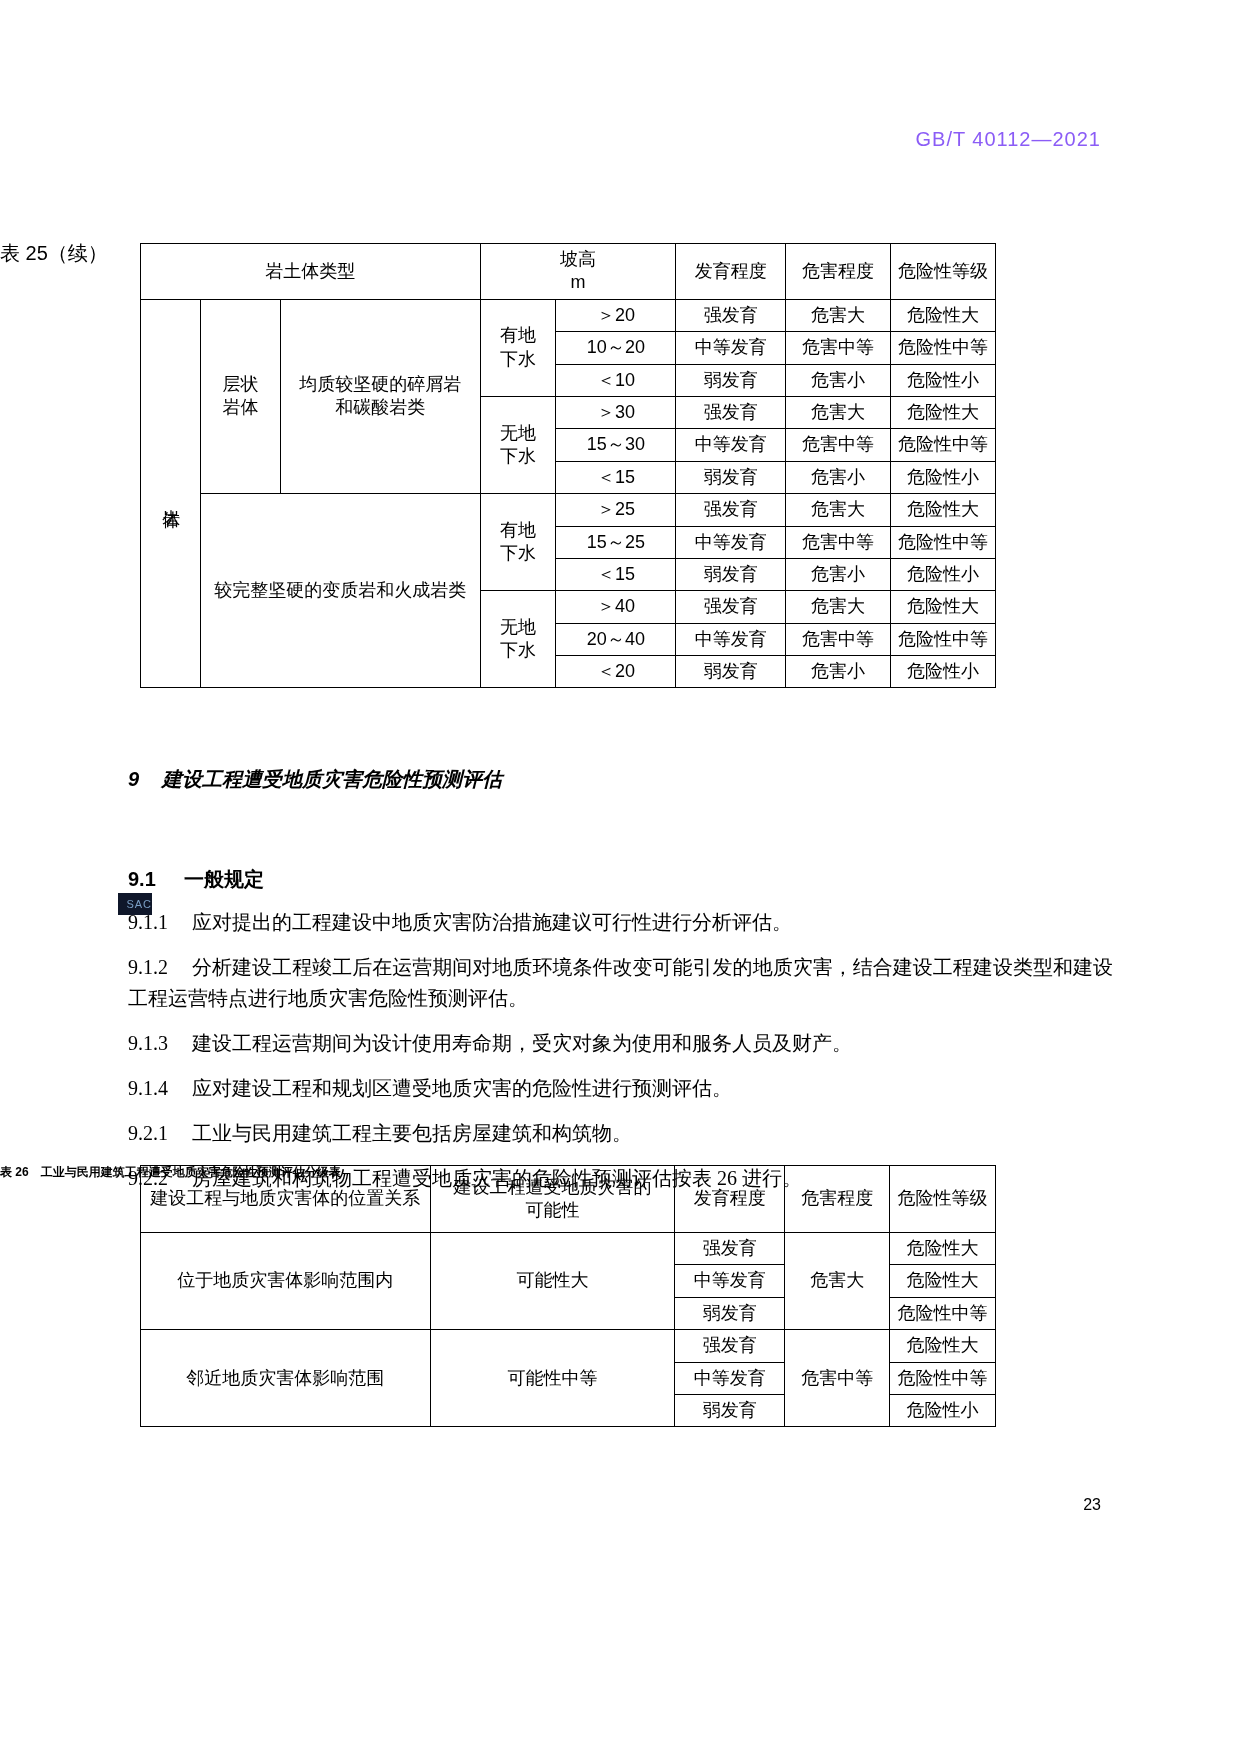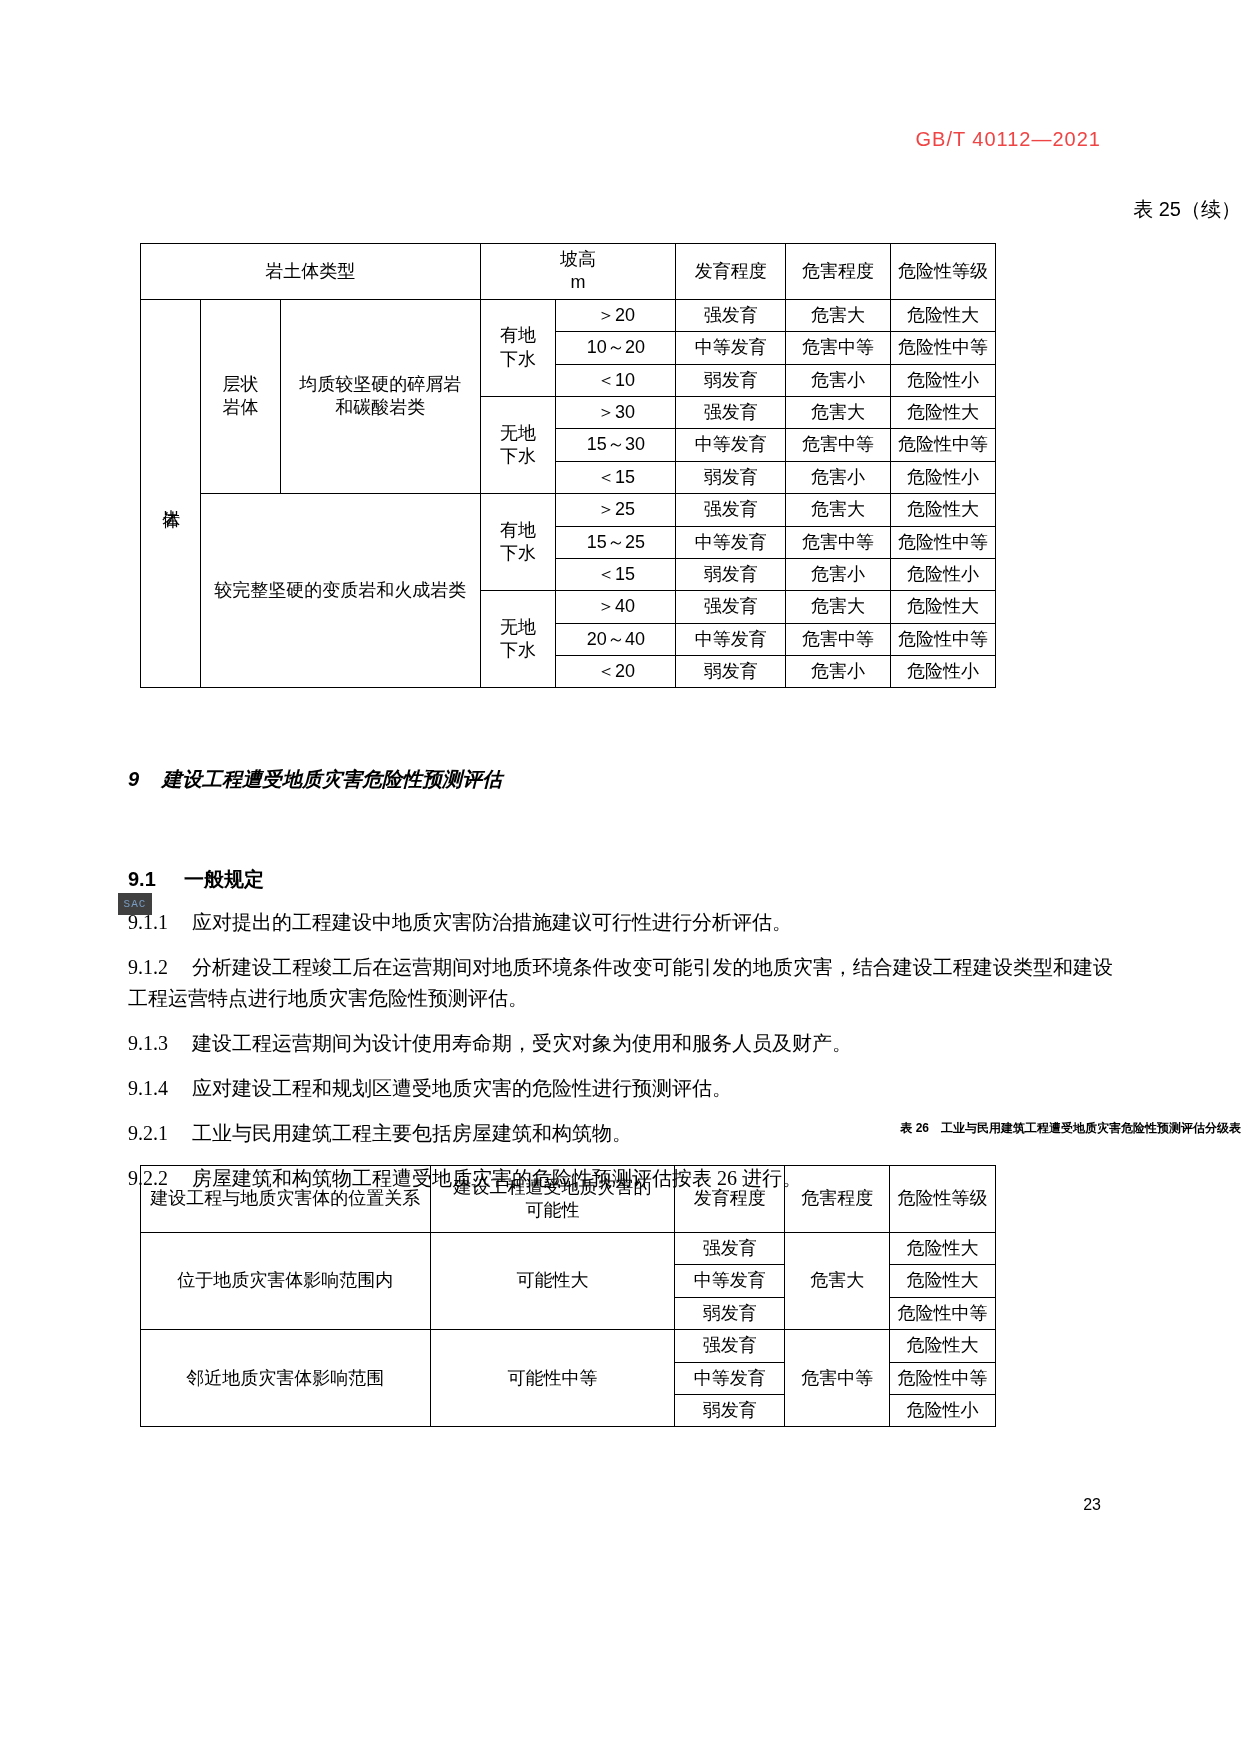--- a/index.html
+++ b/index.html
@@ -22,26 +22,27 @@
     box-sizing: border-box;
     padding: 0;
   }
   .header {
     position: absolute;
     top: 128px;
     right: 140px;
     font-family: "Liberation Sans", sans-serif;
     font-size: 20px;
     letter-spacing: 1px;
-    color: #ef4444;
+    color: #8b5cf6;
   }
   .table-caption {
-    text-align: right;
-    font-size: 20px;
-    font-family: "Liberation Sans", sans-serif;
+    text-align: left;
+    font-size: 20px;
+    font-family: "Liberation Sans", sans-serif;
+    margin-top: 44px;
   }
   .caption-25 {
     position: absolute;
     top: 196px;
     left: 0;
     width: 1241px;
   }
   table.grid {
     border-collapse: collapse;
     font-size: 18px;
@@ -113,25 +114,25 @@
     top: 1496px;
     font-family: "Liberation Sans", sans-serif;
     font-size: 16px;
   }
   .sac-mark {
     position: absolute;
     left: 118px;
     top: 893px;
     width: 34px;
     height: 22px;
-    background: #404040;
+    background: #0f172a;
     color: #7a9ec4;
     font-size: 11px;
-    font-family: Liberation Mono, monospace;
-    text-align: center;
+    font-family: Liberation Sans, sans-serif;
+    text-align: right;
     line-height: 22px;
     letter-spacing: 1px;
   }
   .vert {
     writing-mode: vertical-rl;
     text-orientation: upright;
     letter-spacing: 2px;
     display: inline-block;
   }
   .two-line {

